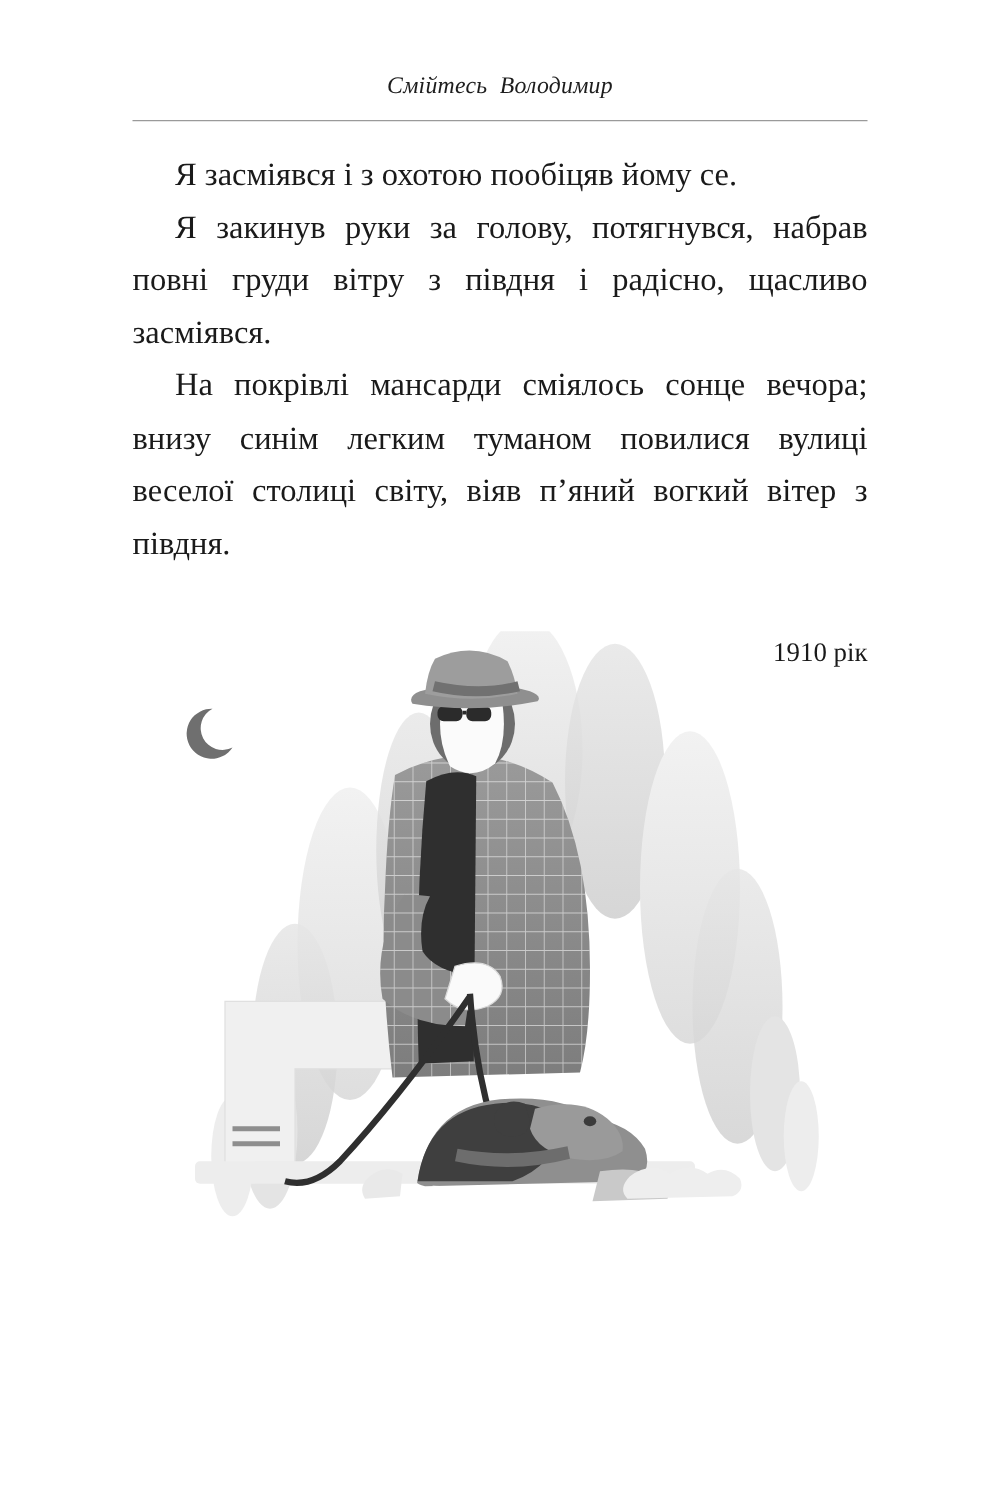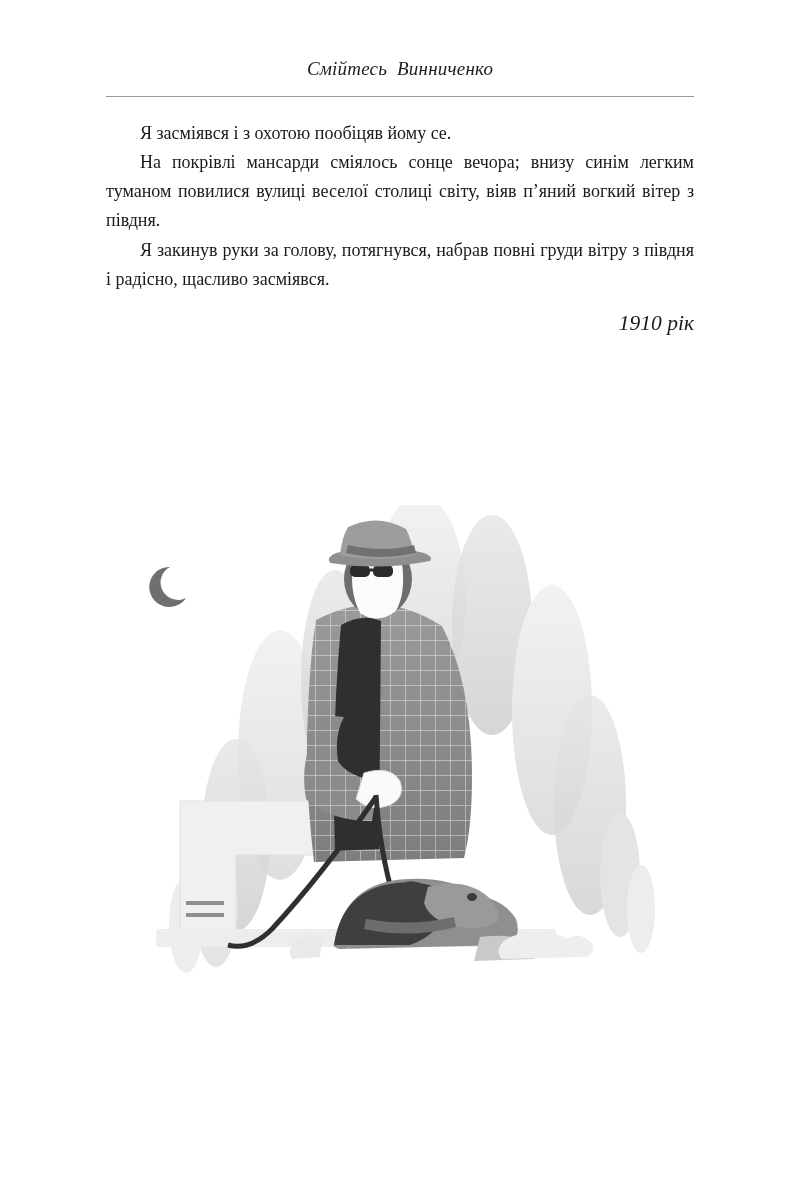--- a/index.html
+++ b/index.html
@@ -44,32 +44,31 @@
     margin: 16px auto 0 auto;
   }
 
   .body-text {
     width: 588px;
     margin: 22px auto 0 auto;
   }
 
   .body-text p {
     margin: 0 0 0 0;
-    font-size: 18px;
+    font-size: 26px;
     line-height: 1.62;
     text-align: justify;
     text-indent: 34px;
     hyphens: manual;
   }
 
   .date-line {
     width: 588px;
-    margin: 17px auto 0 auto;
+    margin: 54px auto 0 auto;
     text-align: right;
-    font-style: italic;
     font-size: 21.5px;
   }
 
   .illustration {
     position: absolute;
     left: 0;
     right: 0;
     top: 505px;
     height: 540px;
   }
@@ -77,29 +76,29 @@
     display: block;
     margin: 0 auto;
   }
 </style>
 </head>
 <body>
 
 <div class="page">
 
   <div class="running-head">
-    <span>Смійтесь</span><span class="gap"></span><span>Винниченко</span>
+    <span>Смійтесь</span><span class="gap"></span><span>Володимир</span>
   </div>
 
   <div class="rule"></div>
 
   <div class="body-text">
     <p>Я засміявся і з охотою пообіцяв йому се.</p>
+    <p>Я закинув руки за голову, потягнувся, набрав повні груди вітру з півдня і радісно, щасливо засміявся.</p>
     <p>На покрівлі мансарди сміялось сонце вечора; внизу синім легким туманом повилися вулиці веселої столиці світу, віяв п’яний вогкий вітер з півдня.</p>
-    <p>Я закинув руки за голову, потягнувся, набрав повні груди вітру з півдня і радісно, щасливо засміявся.</p>
   </div>
 
   <div class="date-line">1910 рік</div>
 
   <div class="illustration">
     <svg width="560" height="530" viewBox="0 0 560 530" xmlns="http://www.w3.org/2000/svg">
       <defs>
         <linearGradient id="leafA" x1="0" y1="0" x2="0" y2="1">
           <stop offset="0%" stop-color="#f2f2f2"></stop>
           <stop offset="100%" stop-color="#dedede"></stop>

